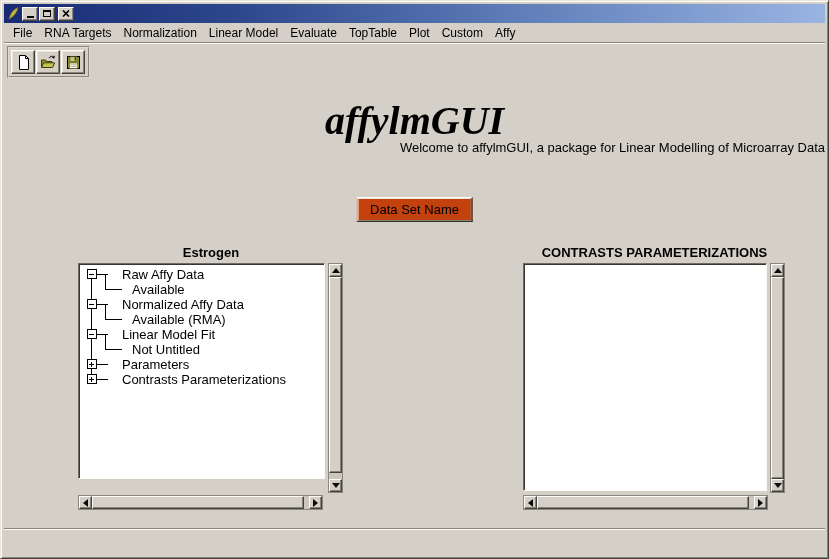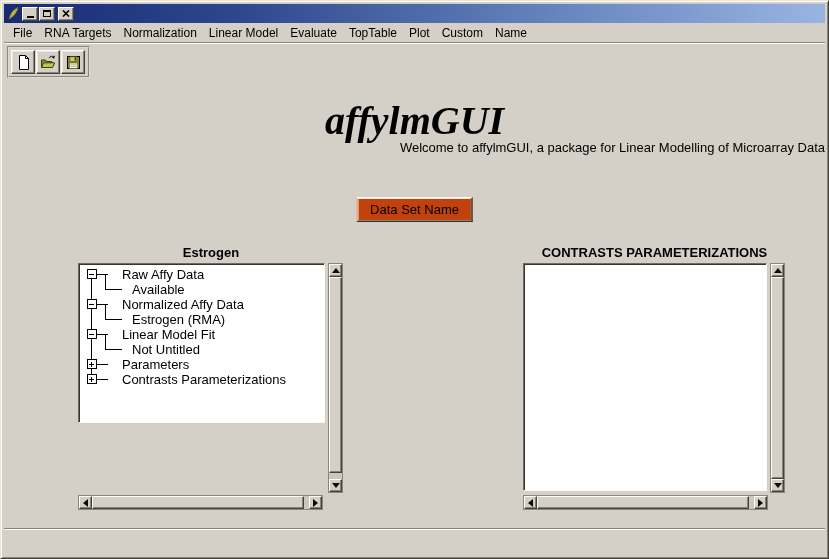--- a/index.html
+++ b/index.html
@@ -67,21 +67,21 @@
   .panel{position:absolute;top:165px;}
   .panel-left{left:71px;width:272px;}
   .panel-right{left:516px;width:269px;}
   .panel-heading{height:15px;text-align:center;font-weight:bold;font-size:13px;white-space:nowrap;}
   .panel-body{position:relative;margin-top:3px;height:255px;}
   .listbox{
     position:absolute;left:3px;top:0;background:#fff;box-sizing:border-box;
     border:1px solid;border-color:#6e6b63 #fdfbf4 #fdfbf4 #6e6b63;
     box-shadow:inset 1px 1px 0 #38352f;
   }
-  .listbox-left{width:247px;height:160px;}
+  .listbox-left{width:247px;height:216px;}
   .listbox-right{width:244px;height:228px;}
   .tree-canvas{position:absolute;left:2px;top:2px;width:243px;height:212px;}
   .tree-canvas svg{position:absolute;left:0;top:0;}
   .tree-row{position:absolute;height:15px;line-height:15px;font-size:13px;white-space:nowrap;cursor:default;}
   .tr-parent{left:41px;}
   .tr-child{left:51px;}
   
   .scrollbar{position:absolute;box-sizing:border-box;background:#cbc7bf;border:1px solid #8a8780;}
   .vscroll{width:15px;top:0;height:230px;}
   .vscroll-left{left:253px;}
@@ -144,21 +144,21 @@
 
   <div class="menubar">
     <span class="menu-item">File</span>
     <span class="menu-item">RNA Targets</span>
     <span class="menu-item">Normalization</span>
     <span class="menu-item">Linear Model</span>
     <span class="menu-item">Evaluate</span>
     <span class="menu-item">TopTable</span>
     <span class="menu-item">Plot</span>
     <span class="menu-item">Custom</span>
-    <span class="menu-item">Name</span>
+    <span class="menu-item">Affy</span>
   </div>
 
   <div class="toolbar">
     <div class="toolbar-group">
       <button class="tool-btn">
         <svg width="17" height="17" viewBox="0 0 17 17">
           <path d="M4.5 1.5 H10.5 L13.5 4.5 V15.5 H4.5 Z" fill="#fff" stroke="#000"></path>
           <path d="M10.5 1.5 V4.5 H13.5" fill="none" stroke="#000"></path>
         </svg>
       </button>
@@ -225,21 +225,21 @@
               </g>
               <g>
                 <rect x="6" y="108.5" width="9" height="9" fill="#fff"></rect>
                   <line x1="8" y1="113" x2="13" y2="113"></line>
                   <line x1="10.5" y1="110.5" x2="10.5" y2="115.5"></line>
               </g>
             </svg>
             <div class="tree-row tr-parent" style="top:1px">Raw Affy Data</div>
             <div class="tree-row tr-child" style="top:16px">Available</div>
             <div class="tree-row tr-parent" style="top:31px">Normalized Affy Data</div>
-            <div class="tree-row tr-child" style="top:46px">Estrogen (RMA)</div>
+            <div class="tree-row tr-child" style="top:46px">Available (RMA)</div>
             <div class="tree-row tr-parent" style="top:61px">Linear Model Fit</div>
             <div class="tree-row tr-child" style="top:76px">Not Untitled</div>
             <div class="tree-row tr-parent" style="top:91px">Parameters</div>
             <div class="tree-row tr-parent" style="top:106px">Contrasts Parameterizations</div>
           </div>
         </div>
         <div class="scrollbar vscroll vscroll-left">
           <span class="sb-btn sb-up">
               <span class="tri tri-up"></span>
             </span>

